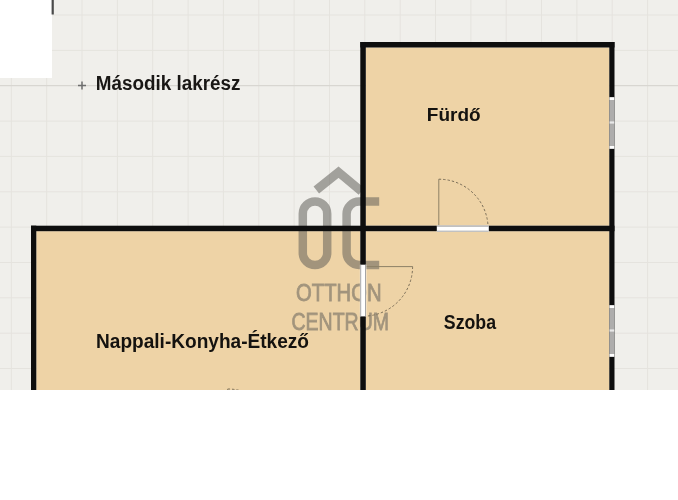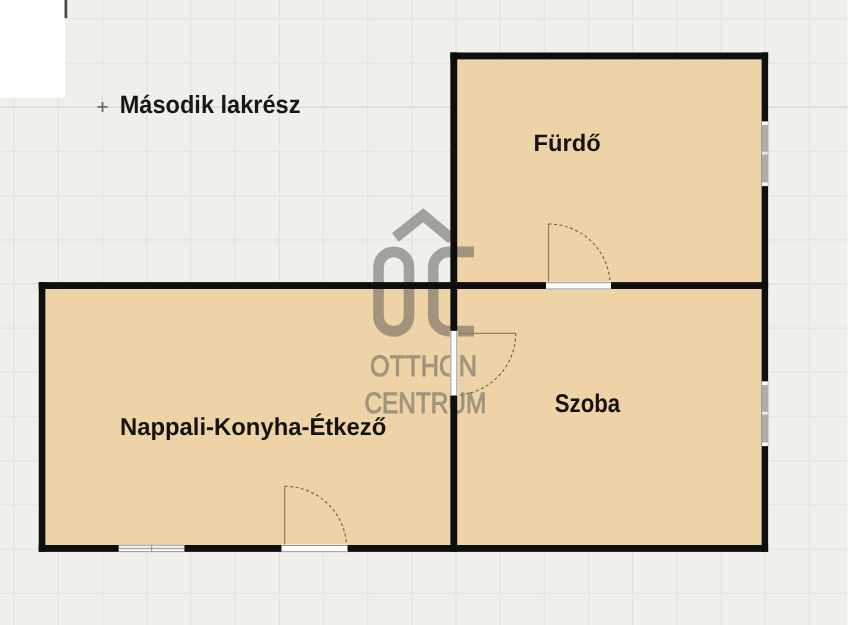--- a/index.html
+++ b/index.html
@@ -1,16 +1,16 @@
 <!DOCTYPE html>
 <html><head>
 <meta charset="utf-8">
 <style>
 html,body{margin:0;padding:0;background:#ffffff;}
-#stage{position:relative;width:678px;height:500px;overflow:hidden;}
+#stage{position:relative;width:678px;height:390px;overflow:hidden;}
 svg{display:block;}
 text{font-family:"Liberation Sans",sans-serif;}
 </style>
 </head>
 <body>
 <div id="stage">
 <svg width="678" height="500" viewBox="0 0 678 500" xmlns="http://www.w3.org/2000/svg">
 
 <rect x="0" y="0" width="678" height="500" fill="#f0efeb"></rect>
 <path d="M11.3,0 V500 M46.7,0 V500 M82.0,0 V500 M117.4,0 V500 M152.7,0 V500 M188.1,0 V500 M223.4,0 V500 M258.8,0 V500 M294.1,0 V500 M329.5,0 V500 M364.8,0 V500 M400.2,0 V500 M435.5,0 V500 M470.9,0 V500 M506.2,0 V500 M541.5,0 V500 M576.9,0 V500 M612.2,0 V500 M647.6,0 V500 M0,15.0 H678 M0,50.4 H678 M0,121.1 H678 M0,156.4 H678 M0,191.8 H678 M0,227.1 H678 M0,262.5 H678 M0,297.8 H678 M0,333.2 H678 M0,368.5 H678 M0,403.9 H678 M0,439.2 H678 M0,474.6 H678" stroke="#e5e3de" stroke-width="1" fill="none"></path>

